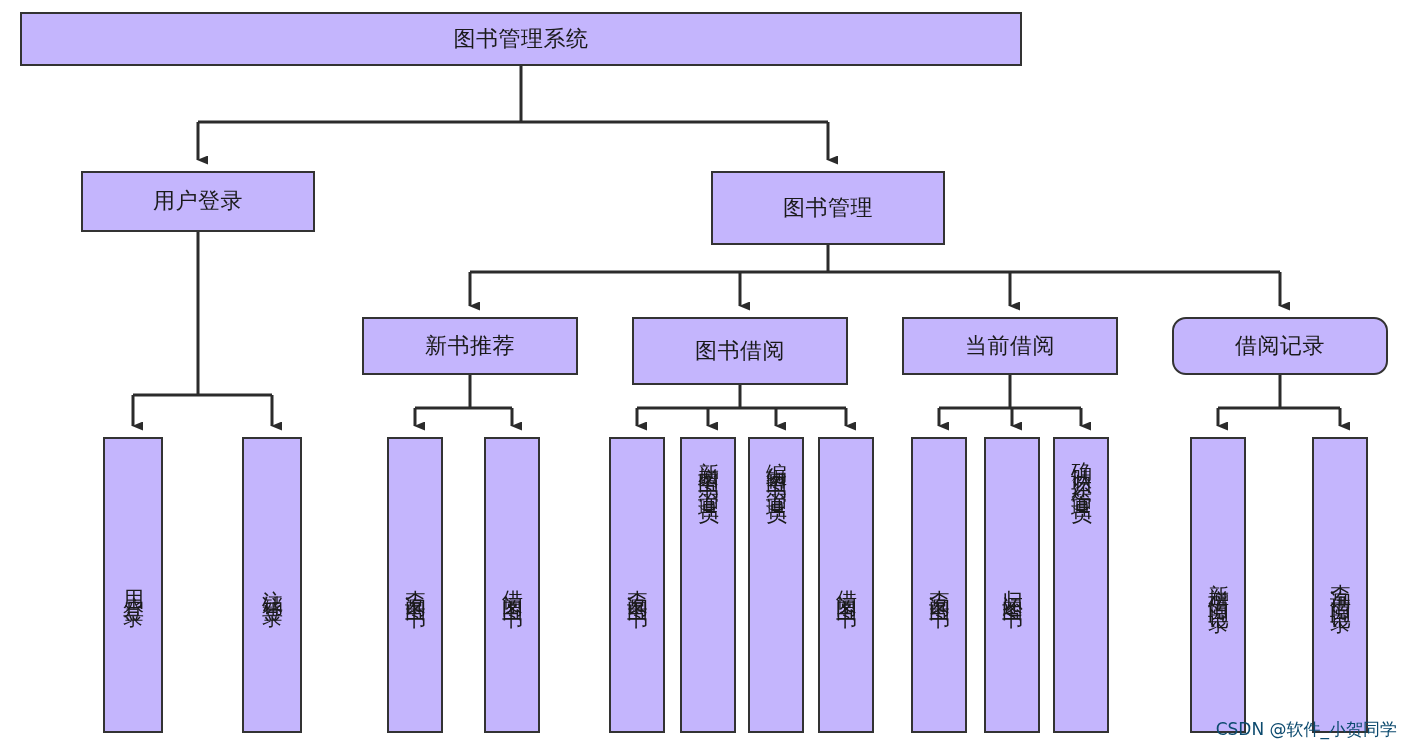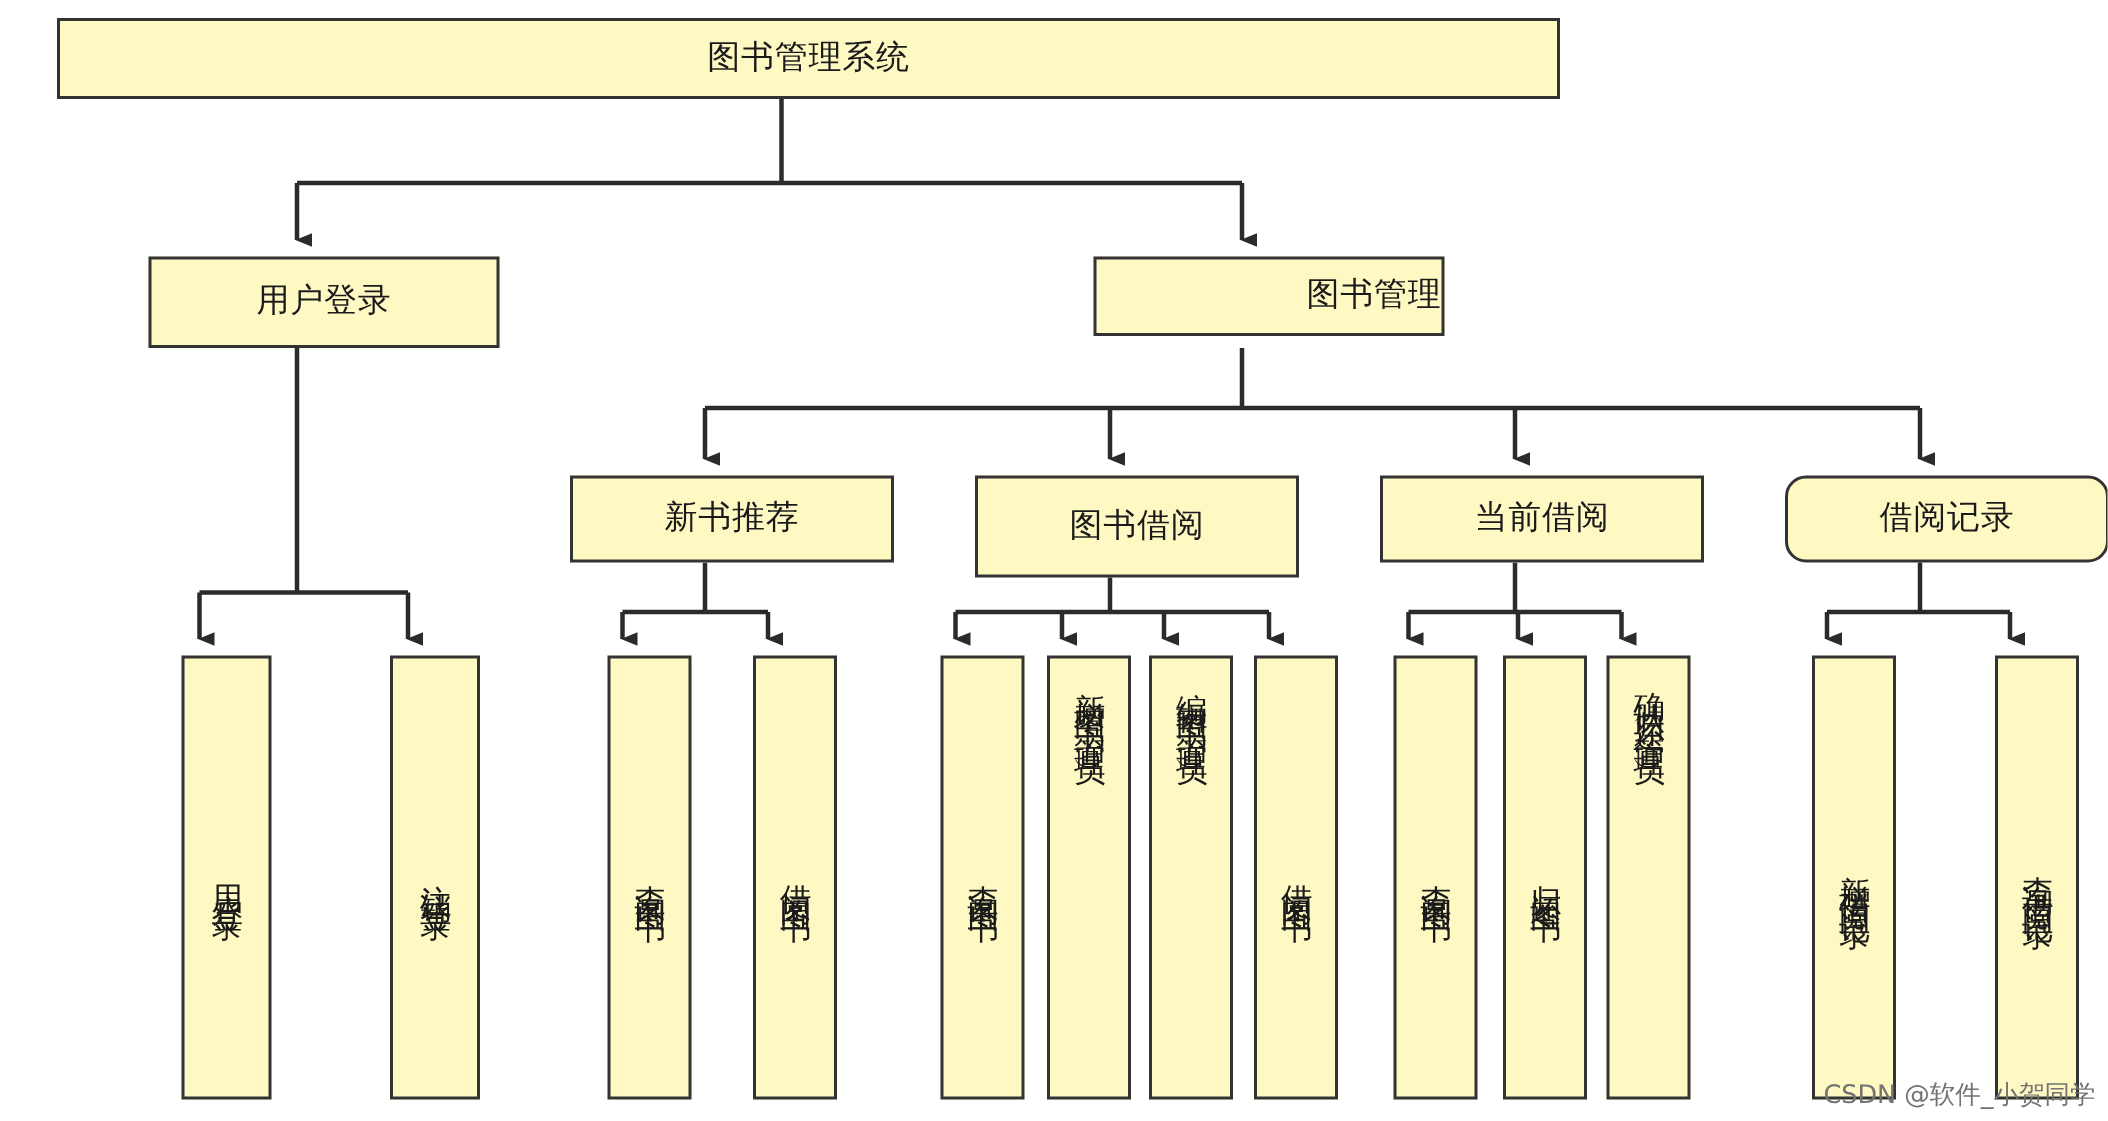--- a/index.html
+++ b/index.html
@@ -22,28 +22,27 @@
   svg#diagram-svg {
     position: absolute;
     left: 0;
     top: 0;
     width: 1405px;
     height: 747px;
     display: block;
   }
   .node-box {
     position: absolute;
-    background: #fef9c3;
+    background: #c4b5fd;
     border: 2px solid #333333;
     box-sizing: border-box;
     display: flex;
     align-items: center;
     justify-content: center;
     overflow: hidden;
-    margin-left: 18px;
   }
   .node-label-h {
     font-size: 22px;
     color: #1a1a1a;
     line-height: 1.1;
     white-space: nowrap;
     letter-spacing: 0.5px;
   }
   .node-label-v {
     font-size: 21px;
@@ -62,21 +61,21 @@
   }
   .leaf-box.centered {
     align-items: center;
     padding-top: 0;
   }
   #watermark {
     position: absolute;
     right: 8px;
     bottom: 6px;
     font-size: 17px;
-    color: #737373;
+    color: #0c4a6e;
     white-space: nowrap;
     font-family: "DejaVu Sans", "Liberation Sans", sans-serif;
   }
 </style>
 </head>
 <body>
 
 <div id="diagram-root">
 
   <svg id="diagram-svg" viewBox="0 0 1405 747" xmlns="http://www.w3.org/2000/svg">
@@ -134,21 +133,21 @@
     </g>
   </svg>
 
   <div class="node-box" id="node-root" style="left: 20px; top: 12px; width: 1002px; height: 54px;">
     <span class="node-label-h">图书管理系统</span>
   </div>
 
   <div class="node-box" id="node-level2-0" style="left: 81px; top: 171px; width: 234px; height: 61px;">
     <span class="node-label-h">用户登录</span>
   </div>
-  <div class="node-box" id="node-level2-1" style="left: 711px; top: 171px; width: 234px; height: 53px; justify-content: flex-end;">
+  <div class="node-box" id="node-level2-1" style="left: 711px; top: 171px; width: 234px; height: 74px;">
     <span class="node-label-h">图书管理</span>
   </div>
 
   <div class="node-box" id="node-level3-0" style="left: 362px; top: 317px; width: 216px; height: 58px;">
     <span class="node-label-h">新书推荐</span>
   </div>
   <div class="node-box" id="node-level3-1" style="left: 632px; top: 317px; width: 216px; height: 68px;">
     <span class="node-label-h">图书借阅</span>
   </div>
   <div class="node-box" id="node-level3-2" style="left: 902px; top: 317px; width: 216px; height: 58px;">

